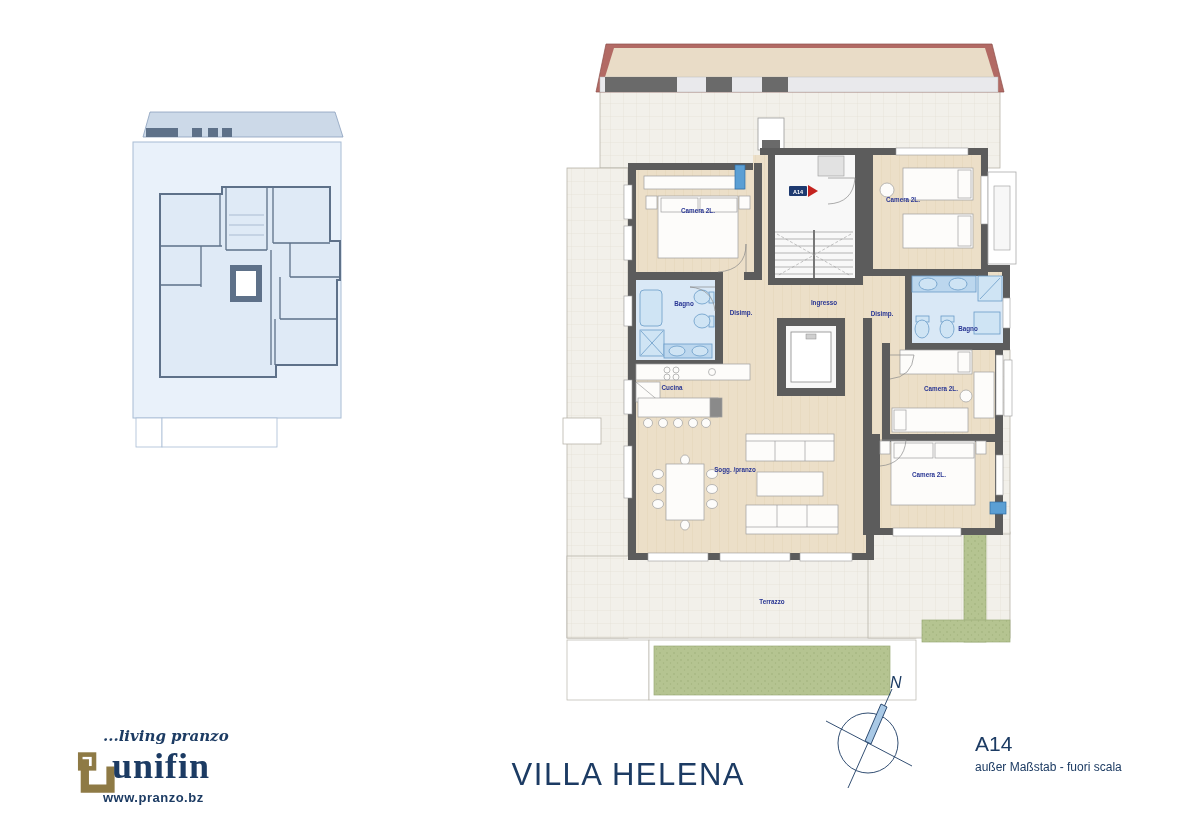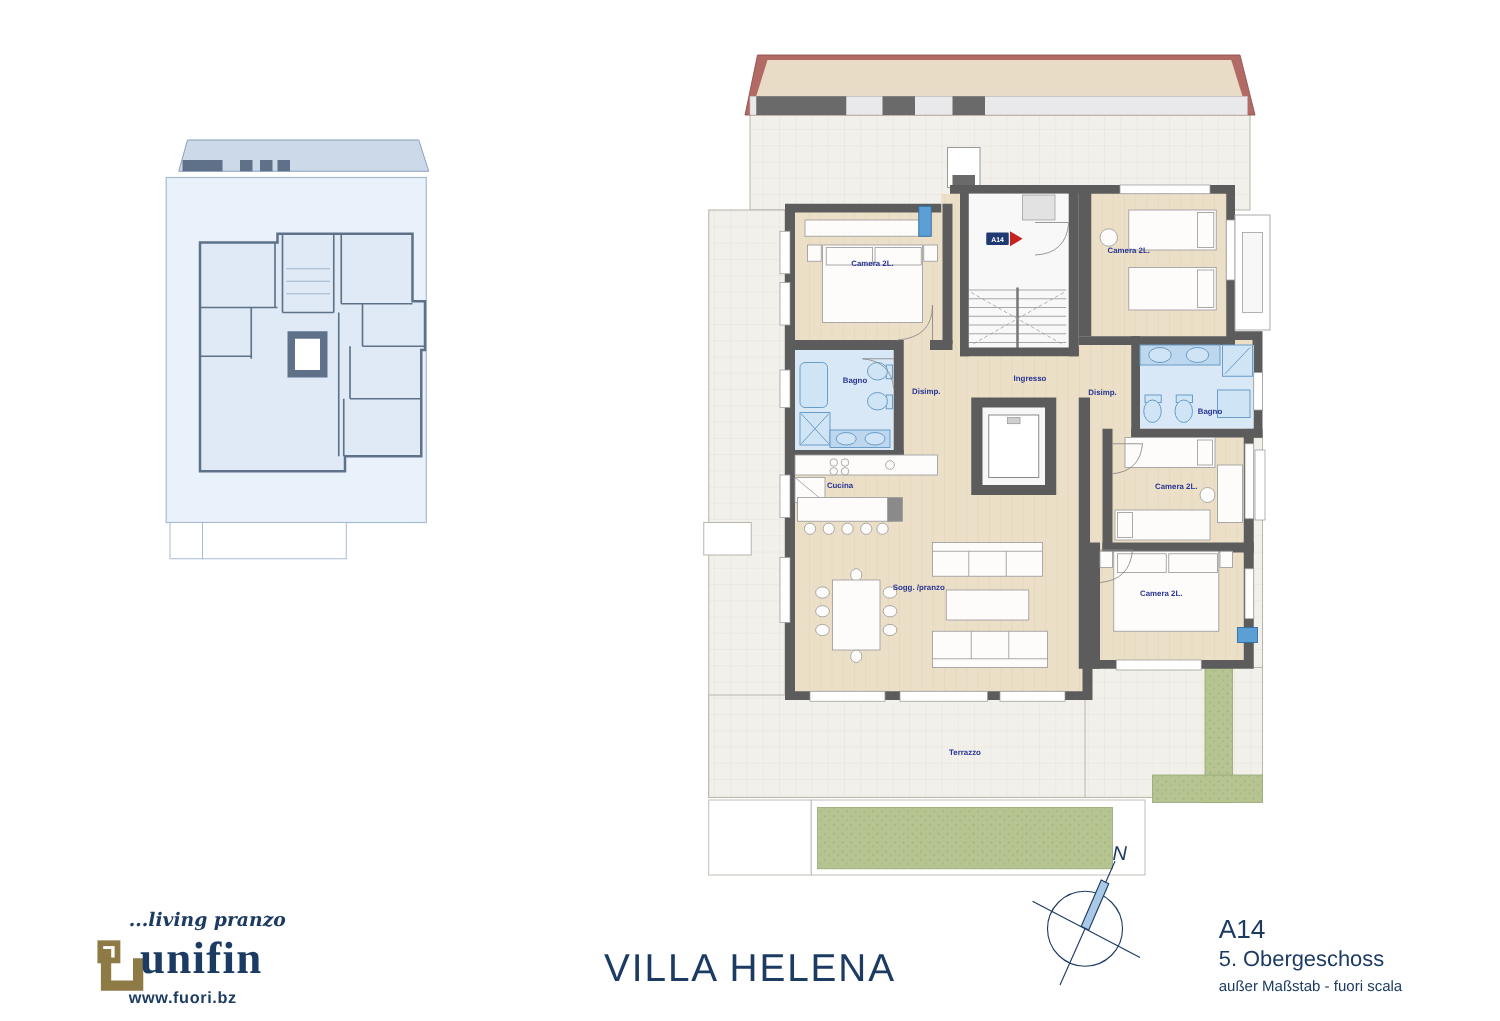--- a/index.html
+++ b/index.html
@@ -303,24 +303,23 @@
     <text x="70" y="16" font-size="16" font-style="italic" fill="#1c3b63">N</text>
   </svg>
 
   <div class="abs" style="left:60px;top:722px;width:230px;height:90px">
     <div class="abs brand-tagline" style="left:43px;top:5px">...living pranzo</div>
     <svg class="abs" style="left:12px;top:26px" width="44" height="48" viewBox="0 0 48 52">
       <path d="M14,12 L14,44 L42,44 L42,20" fill="none" stroke="#8e7a45" stroke-width="9"></path>
       <rect x="9" y="7" width="15" height="15" fill="none" stroke="#8e7a45" stroke-width="5"></rect>
     </svg>
     <div class="abs brand-name" style="left:52px;top:26px">unifin</div>
-    <div class="abs brand-site" style="left:43px;top:68px">www.fuori.bz</div>
+    <div class="abs brand-site" style="left:43px;top:68px">www.pranzo.bz</div>
   </div>
 
-  <div class="abs main-title" style="left:455px;top:757px;width:290px;text-align:center">VILLA HELENA</div>
+  <div class="abs main-title" style="left:455px;top:757px;width:290px;text-align:right">VILLA HELENA</div>
 
   <div class="abs tb" style="left:975px;top:732px;width:200px">
     <div class="unit">A14</div>
-    <div class="floor">5. Obergeschoss</div>
     <div class="note">außer Maßstab - fuori scala</div>
   </div>
 
 </div>
 
 </body></html>

